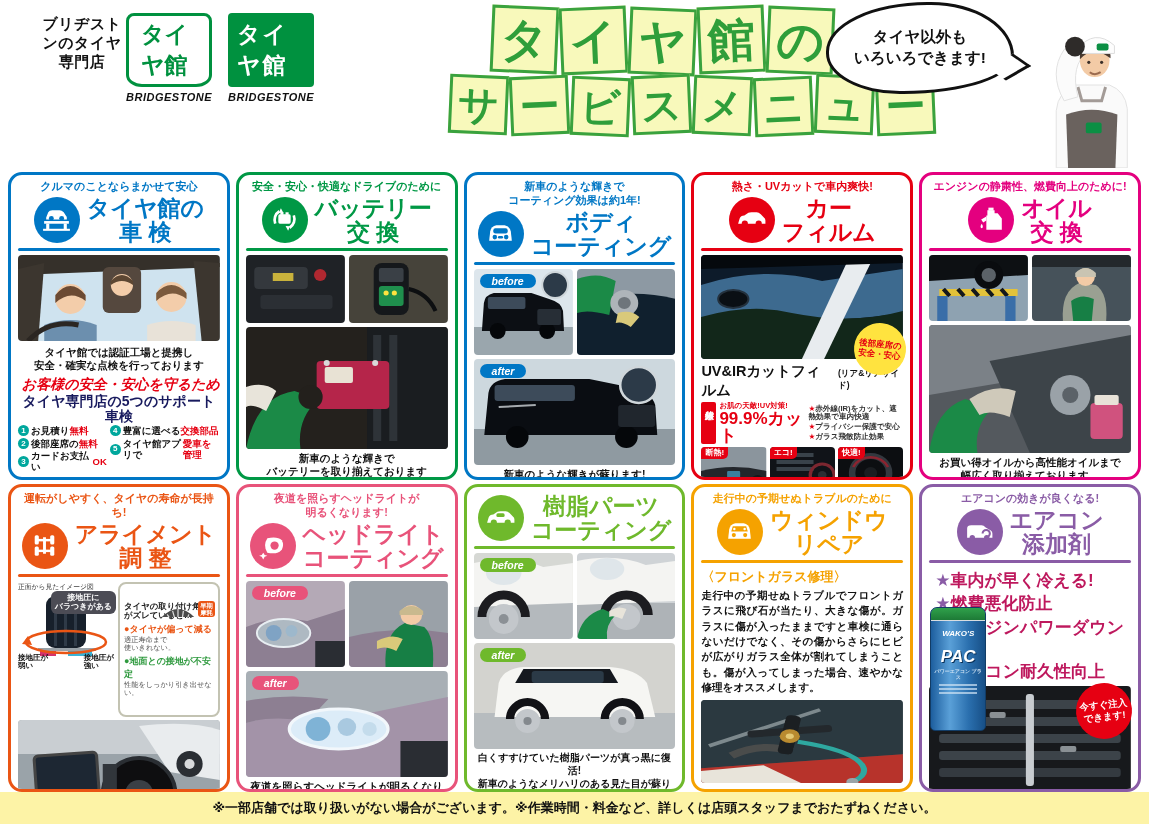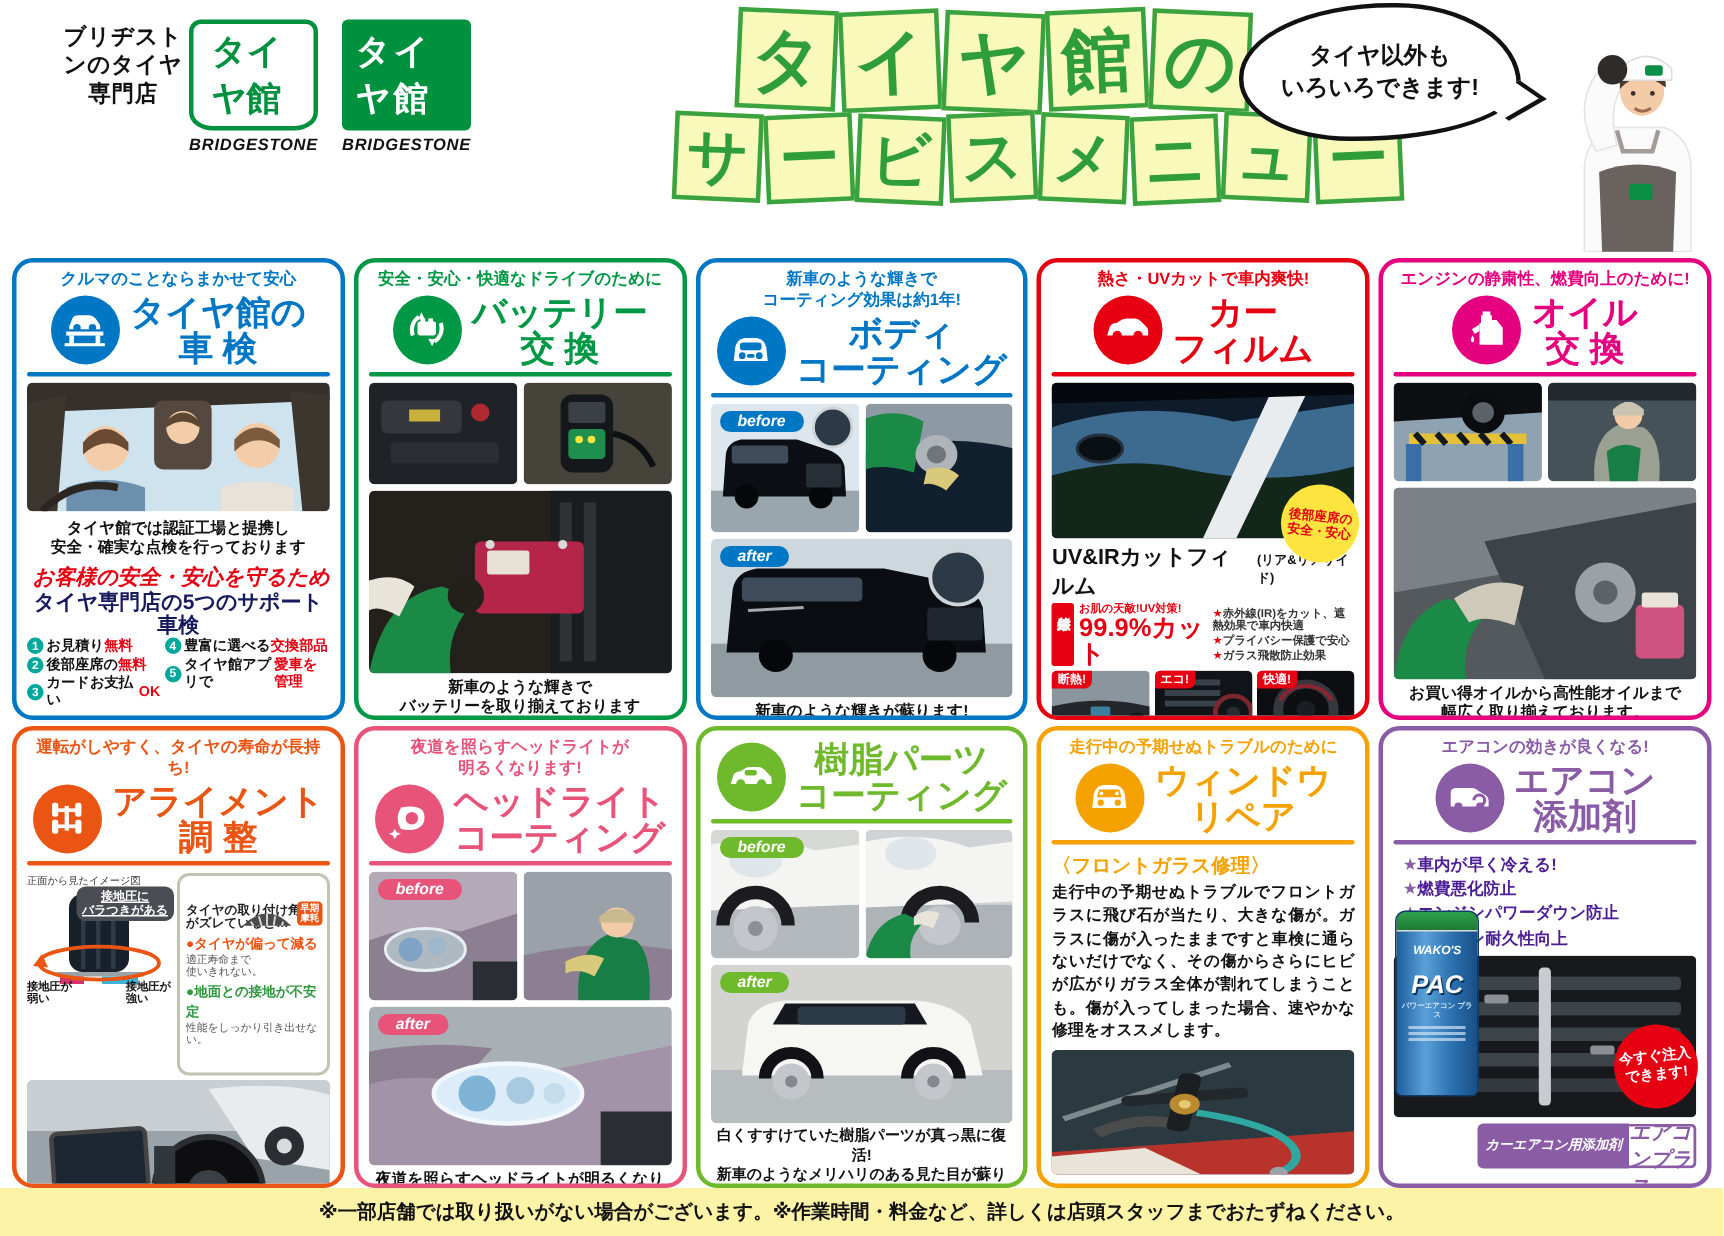--- a/index.html
+++ b/index.html
@@ -77,39 +77,39 @@
   .feat{font-size:7.6px;color:#333;line-height:1.15;}
   .feat::first-letter{color:#e60012;}
   .minis{display:grid;grid-template-columns:1fr 1fr 1fr;gap:3px;margin-top:3px;}
   .mini .ph{height:44px;}
   .mini-tag{position:absolute;top:0;left:0;background:#e60012;color:#fff;font-size:8px;padding:0 4px 1px;border-radius:0 0 5px 0;z-index:2;}
 
   
   .diag{display:flex;gap:4px;margin-top:1px;flex:none;}
   .diag-left{position:relative;width:96px;flex:none;}
   .diag-note{font-size:6.8px;color:#333;font-weight:normal;}
-  .press-badge{position:absolute;top:9px;right:-2px;background:#4c4c55;color:#fff;border-radius:6px;font-size:8px;padding:2px 4px;white-space:pre-line;text-align:center;line-height:1.2;z-index:2;text-decoration:underline;}
+  .press-badge{position:absolute;top:9px;right:-2px;background:#4c4c55;color:#fff;border-radius:6px;font-size:8px;padding:2px 4px;white-space:pre-line;text-align:center;line-height:1.2;z-index:2;}
   .tire-labels{display:flex;justify-content:space-between;font-size:7.5px;color:#111;line-height:1.1;margin-top:-4px;}
   .tire-labels span{white-space:pre-line;}
   .info-box{flex:1;border:2px solid #c3c3b2;border-radius:8px;background:#fff;padding:18px 4px;position:relative;}
   .info-title{font-size:8.4px;color:#222;line-height:1.15;}
   .pt1{color:#ea5514;font-size:9px;margin-top:2px;}
   .pt2{color:#2f9a3f;font-size:9px;margin-top:2px;}
   .pt-sub{font-size:7.2px;color:#555;font-weight:normal;line-height:1.15;white-space:pre-line;}
   .wear-wrap{position:absolute;right:3px;top:16px;display:flex;align-items:center;gap:1px;}
   .wear-badge{background:#ea5514;color:#fff;font-size:6.3px;border-radius:3px;padding:1px 2px;white-space:pre-line;text-align:center;line-height:1.15;}
 
   
   .win-sub{color:var(--c);font-size:13px;text-align:left;margin-top:1px;}
   .win-body{font-size:10.6px;color:#111;line-height:1.45;text-align:justify;margin-top:2px;}
   .card9-ph{flex:1;margin-top:4px;}
 
   
   .ac-bullets{display:flex;flex-direction:column;gap:3px;margin:4px 0 2px 6px;}
-  .ac-bullet{font-size:11px;color:#4c1d95;line-height:1.2;}
+  .ac-bullet{font-size:17px;color:#be185d;line-height:1.2;}
   .ac-bullet::first-letter{color:var(--c);}
   .ac-photo{height:108px;margin-top:2px;}
   .ac-can{position:absolute;left:8px;top:120px;width:54px;height:122px;border-radius:7px 7px 5px 5px;z-index:3;
     background:linear-gradient(90deg,#1d5e9e,#5aa0d8 35%,#2a6fae 70%,#174f86);border:1px solid #123c66;
     display:flex;flex-direction:column;align-items:center;overflow:hidden;}
   .can-top{width:100%;height:12px;background:linear-gradient(#2fa14b,#1d7a36);border-bottom:1px solid #d9dde0;flex:none;}
   .can-brand{color:#fff;font-style:italic;font-size:8px;margin-top:8px;}
   .can-name{color:#fff;font-style:italic;font-size:17px;line-height:1;margin-top:10px;text-shadow:1px 1px 0 #0a3158;}
   .can-sub{color:#cfe3f4;font-size:5px;margin-top:3px;text-align:center;line-height:1.2;width:90%;}
   .can-lines{margin-top:4px;width:70%;display:flex;flex-direction:column;gap:2px;}

